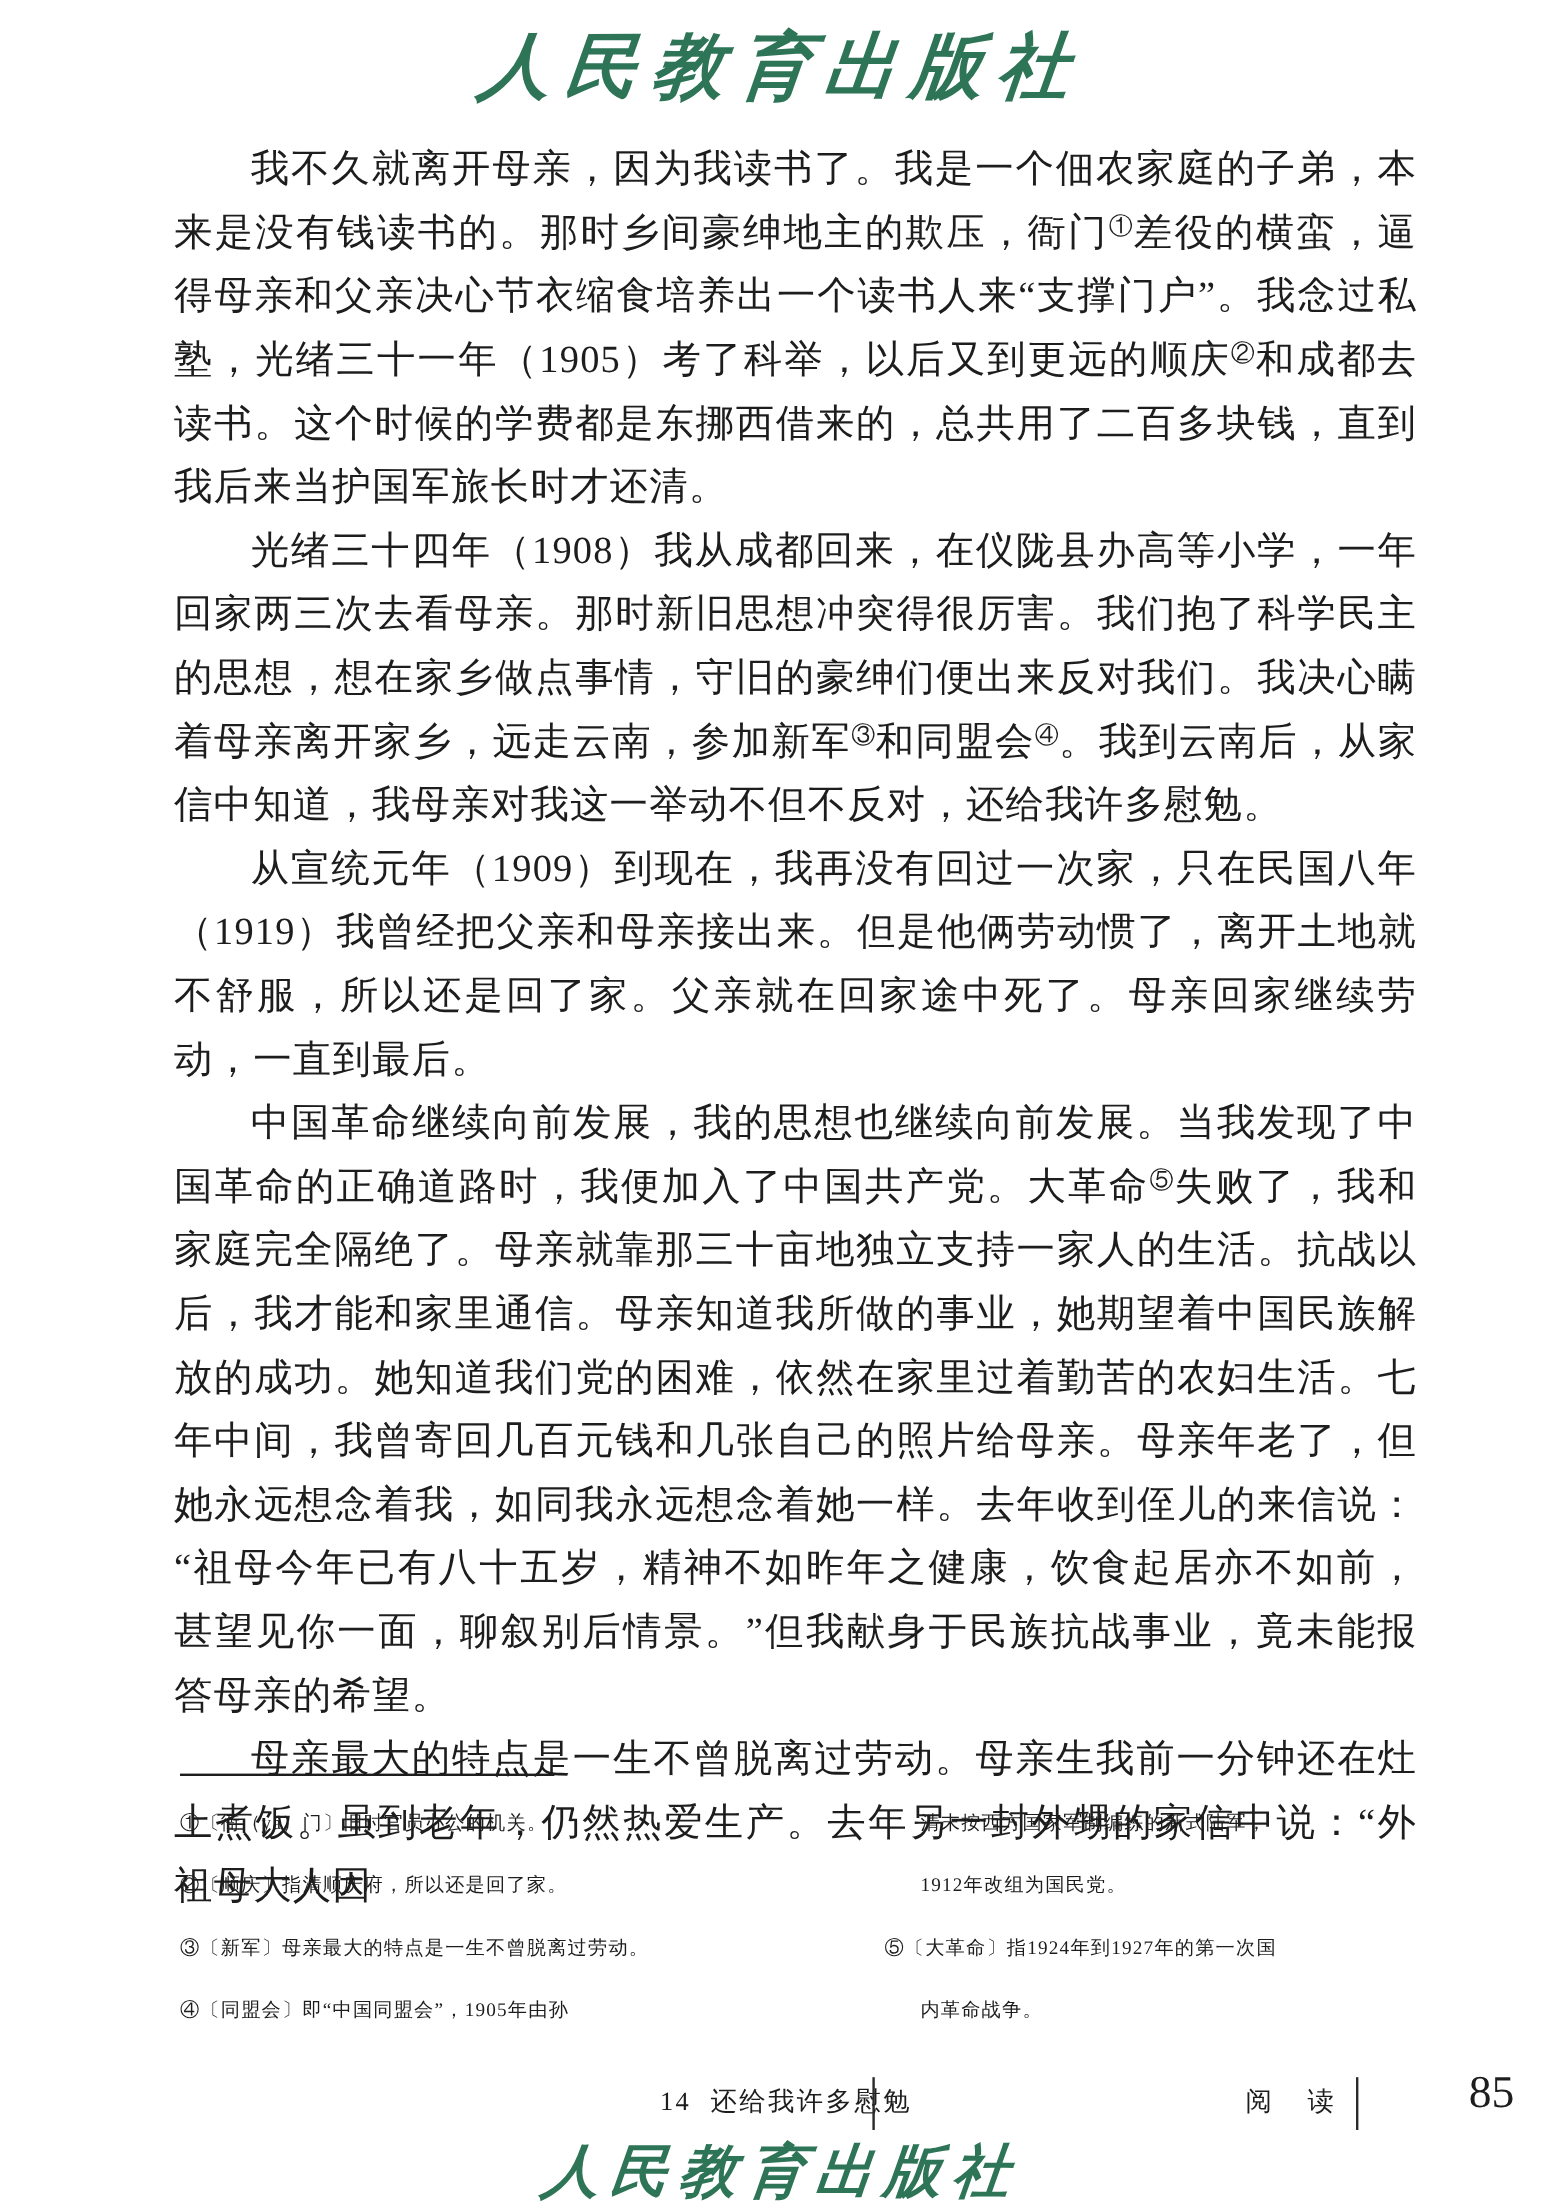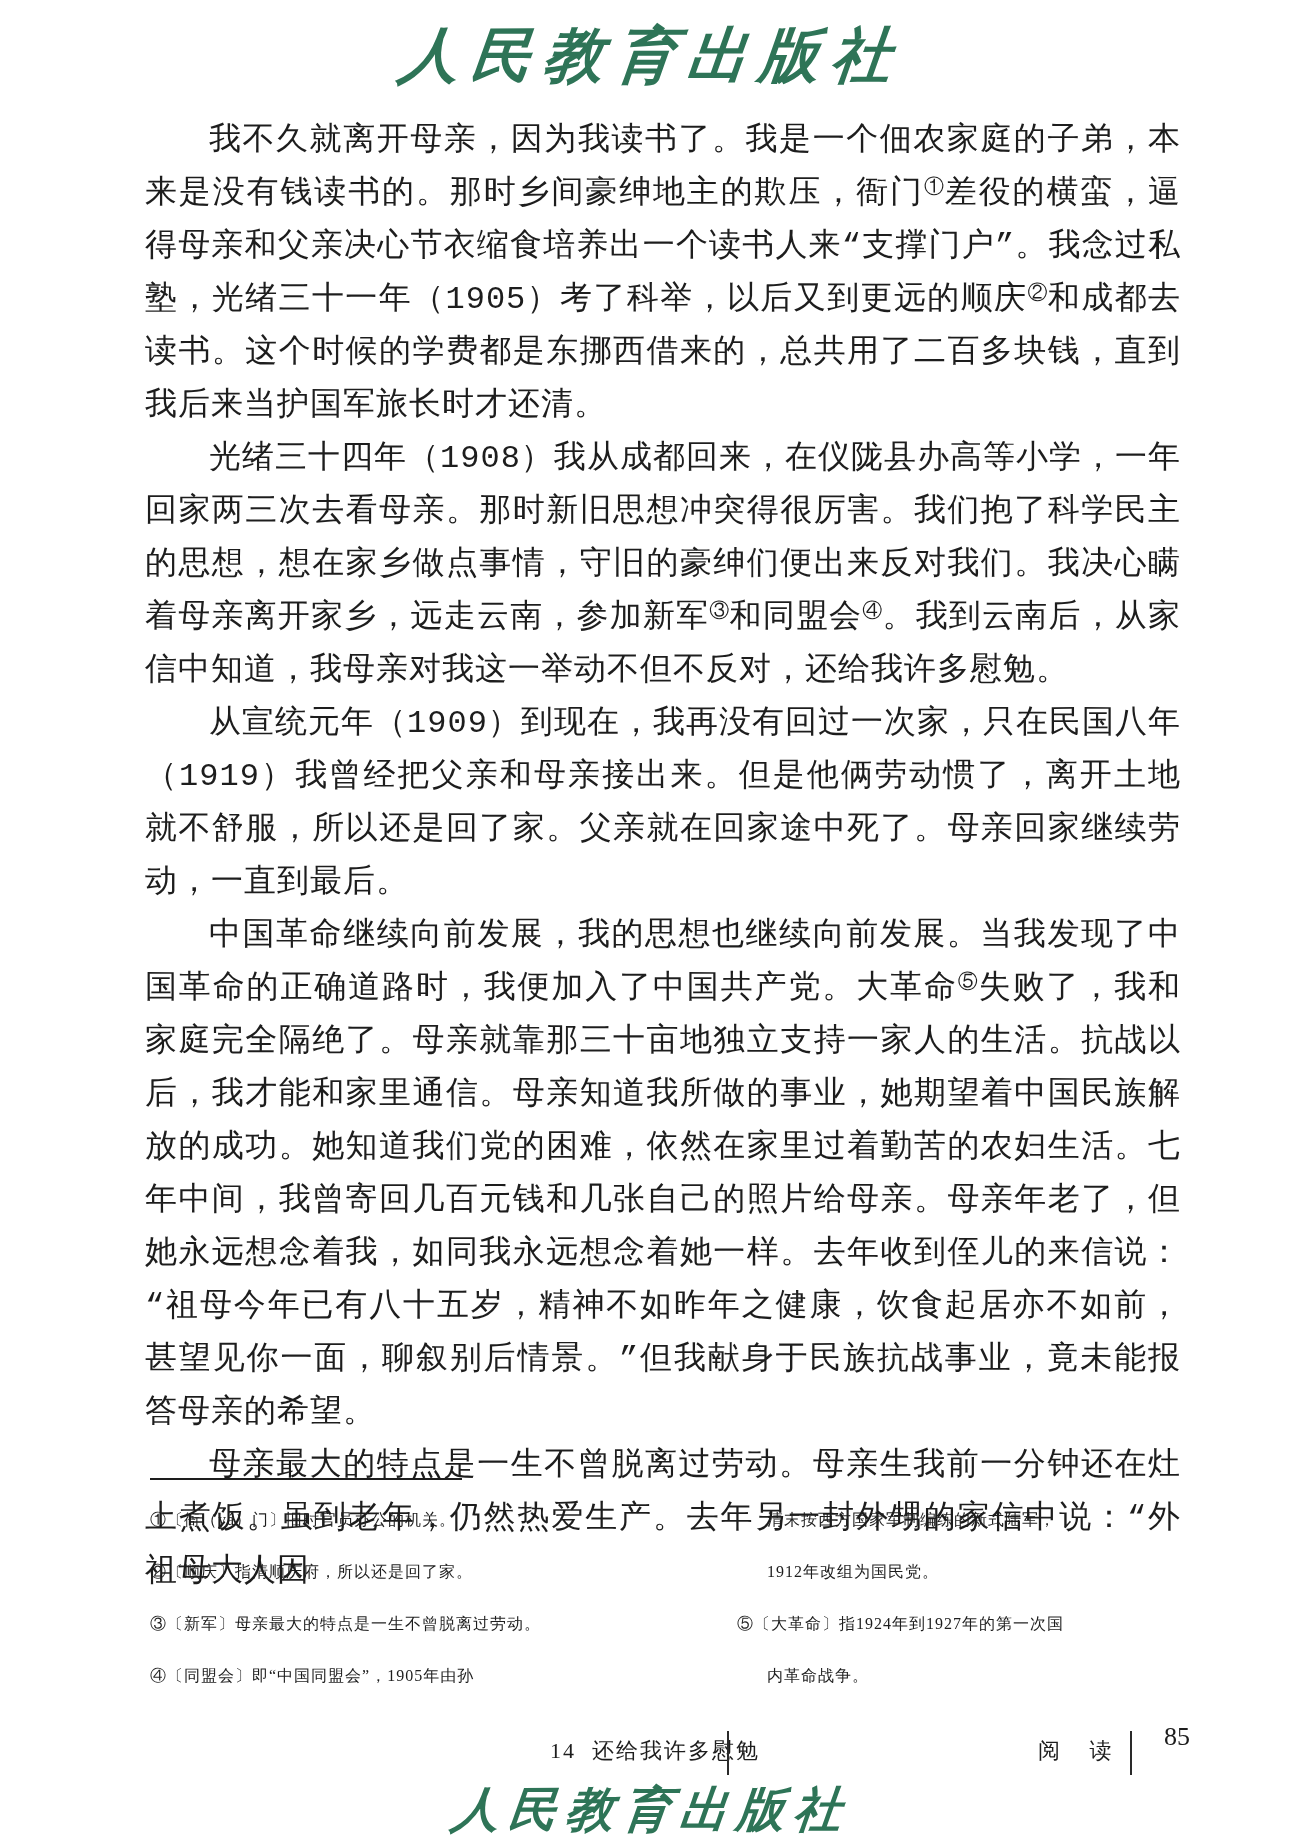--- a/index.html
+++ b/index.html
@@ -19,40 +19,39 @@
     transform:skewX(-6deg);
   }
   .logo-top    { top:16px;  font-size:60px; letter-spacing:12px; }
   .logo-bottom { top:1778px; font-size:48px; letter-spacing:9px; }
 
   .body-text {
     position:absolute; left:145px; top:114px; width:1036px;
     font-size:32px; line-height:53px;
     text-align:justify; text-justify:inter-ideograph;
     letter-spacing:1px;
-    font-family:Liberation Mono, monospace;
   }
   .para { margin:0; text-indent:2em; }
   .fn-ref { font-size:20px; line-height:0; vertical-align:9px; letter-spacing:0; }
 
   .footnotes { position:absolute; left:150px; top:1478px; width:1032px; }
   .fn-rule { width:312px; height:2px; background:#1d1d1d; }
   .fn-cols { display:flex; margin-top:14px; }
   .fn-col-left  { width:565px; flex:none; }
   .fn-col-right { flex:1; margin-left:22px; }
   .fn-line { font-size:16px; line-height:52px; white-space:nowrap; letter-spacing:1px; }
   .fn-indent { padding-left:30px; }
 
   .footer-lesson  { position:absolute; left:550px; top:1736px; font-size:22px; letter-spacing:2px; white-space:nowrap; }
   .footer-lesson .lesson-no { margin-right:16px; }
   .footer-bar { position:absolute; top:1731px; width:2px; height:44px; background:#2a2a2a; }
   .footer-bar-1 { left:727px; }
   .footer-bar-2 { left:1130px; }
   .footer-section { position:absolute; left:1038px; top:1736px; font-size:22px; letter-spacing:12px; white-space:nowrap; }
-  .footer-page { position:absolute; left:1164px; top:1722px; font-size:26px; }
+  .footer-page { position:absolute; left:1224px; top:1722px; font-size:38px; }
 </style>
 </head>
 <body>
 
 <div class="page">
 
   <div class="logo logo-top" style="color: rgb(46, 116, 87);">人民教育出版社</div>
 
   <div class="body-text">
       <p class="para">我不久就离开母亲，因为我读书了。我是一个佃农家庭的子弟，本来是没有钱读书的。那时乡间豪绅地主的欺压，衙门<sup class="fn-ref">①</sup>差役的横蛮，逼得母亲和父亲决心节衣缩食培养出一个读书人来“支撑门户”。我念过私塾，光绪三十一年（1905）考了科举，以后又到更远的顺庆<sup class="fn-ref">②</sup>和成都去读书。这个时候的学费都是东挪西借来的，总共用了二百多块钱，直到我后来当护国军旅长时才还清。</p>

